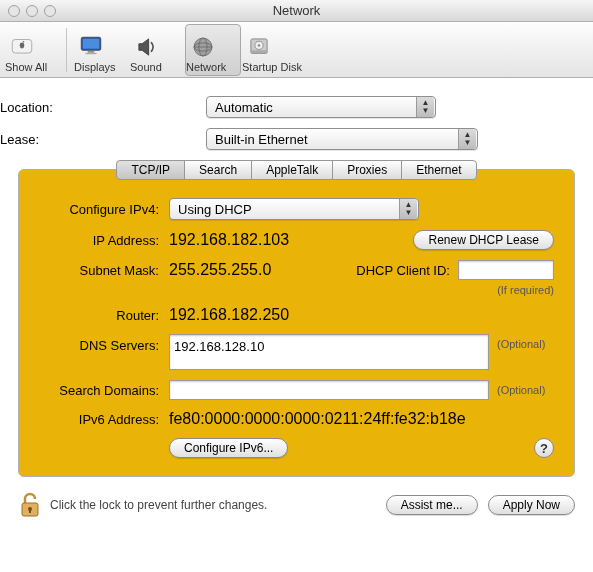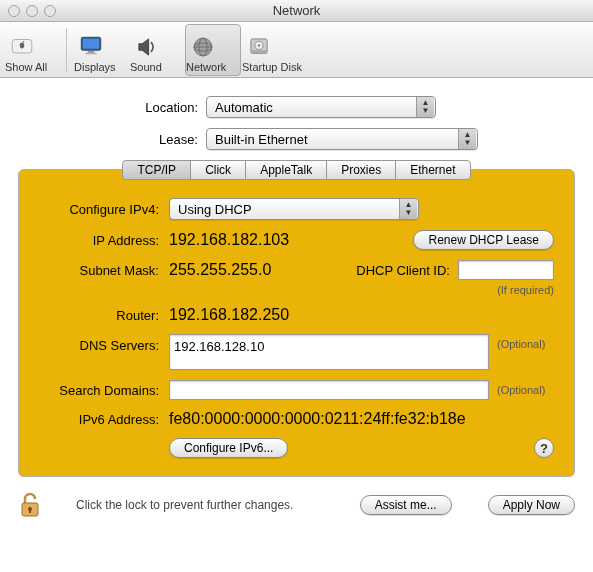--- a/index.html
+++ b/index.html
@@ -64,21 +64,21 @@
   width: 1px; height: 44px; background: #c5c5c5; margin: 0 6px;
 }
 .content {
   padding: 18px 0 0 0;
 }
 .row {
   display: flex; align-items: center;
   margin-bottom: 10px;
 }
 .label-left {
-  width: 206px; text-align: right; padding-right: 8px;
+  width: 206px; padding-right: 8px;
 }
 .select {
   font-family: inherit;
   background: linear-gradient(#ffffff,#e9e9e9);
   border: 1px solid #8f8f8f;
   border-radius: 4px;
   height: 22px;
   padding: 0 24px 0 8px;
   font-size: 13px;
   position: relative;
@@ -166,21 +166,20 @@
   width: 20px; height: 20px; border-radius: 50%;
   background: linear-gradient(#fdfdfd,#dcdcdc);
   border: 1px solid #8a8a8a;
   display: flex; align-items: center; justify-content: center;
   font-size: 13px; font-weight: bold; color: #333;
   cursor: pointer;
 }
 .footer {
   display: flex; align-items: center;
   padding: 14px 18px;
-  gap: 26px;
 }
 .lock-icon {
   width: 24px; height: 28px;
 }
 </style>
 </head>
 <body>
 
 <div class="titlebar">
   <div class="traffic-lights">
@@ -265,21 +264,21 @@
       <div class="select" style="width:272px">
           <span>Built-in Ethernet</span>
         </div>
       <div class="select-arrows">▲<br>▼</div>
     </div>
   </div>
 
   <div class="pane">
     <div class="tabs">
       <div class="tab active">TCP/IP</div>
-      <div class="tab">Click</div>
+      <div class="tab">Search</div>
       <div class="tab">AppleTalk</div>
       <div class="tab">Proxies</div>
       <div class="tab">Ethernet</div>
     </div>
 
     <div class="pane-body">
 
       <div class="grid-row">
         <div class="glabel">Configure IPv4:</div>
         <div class="select-wrap">

